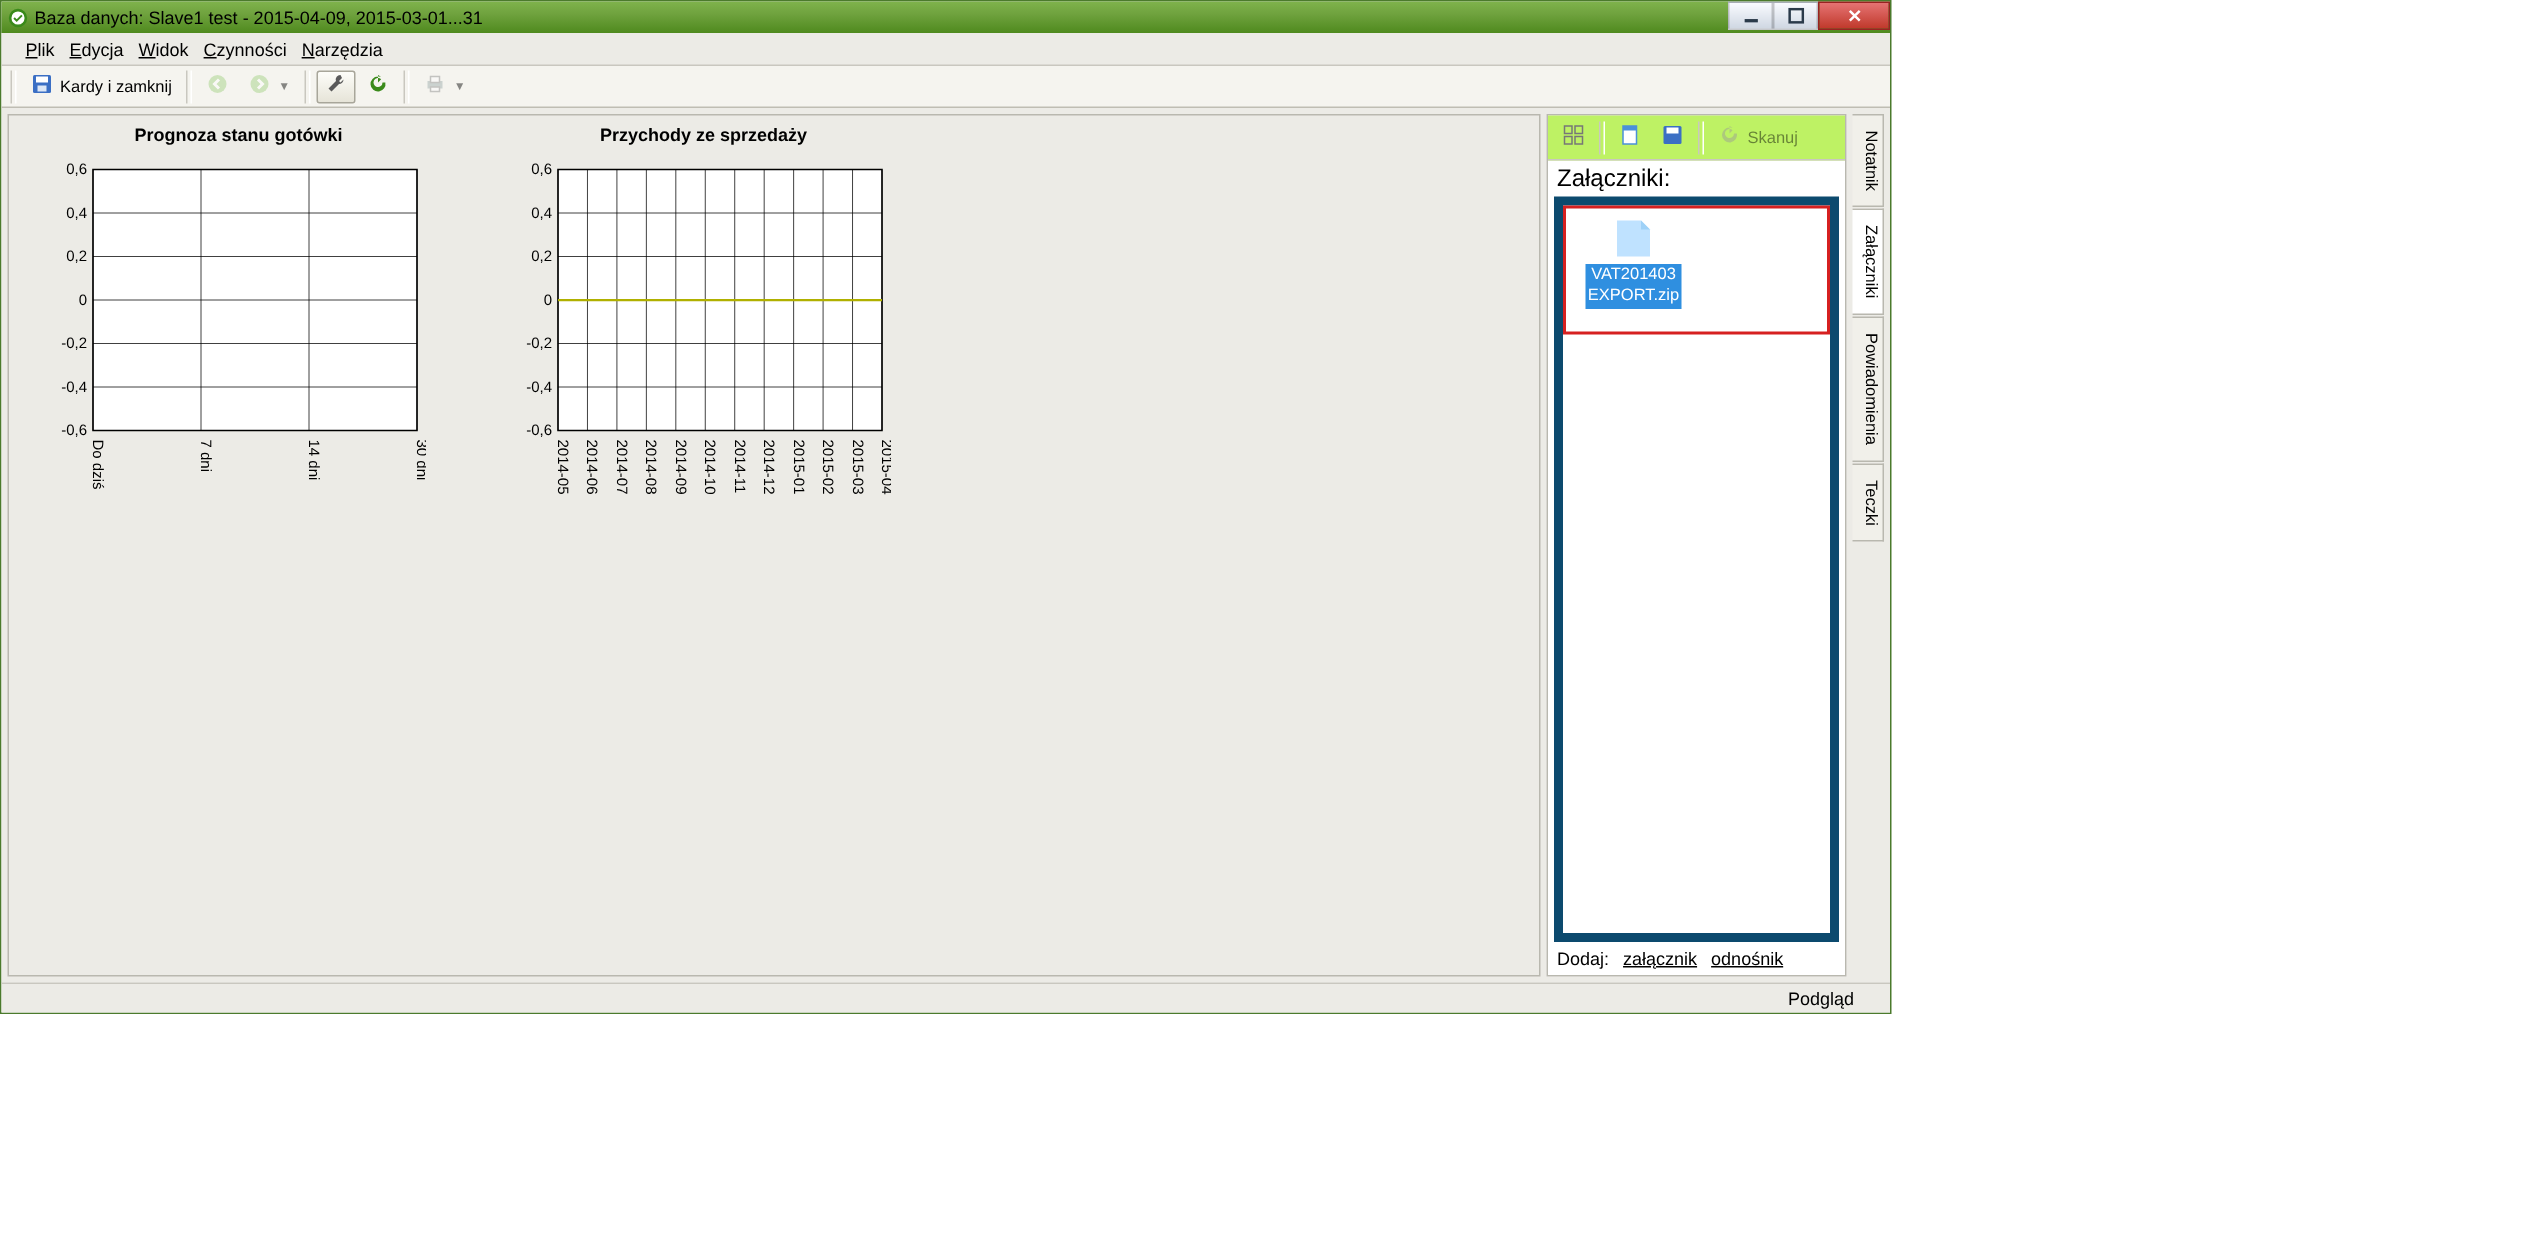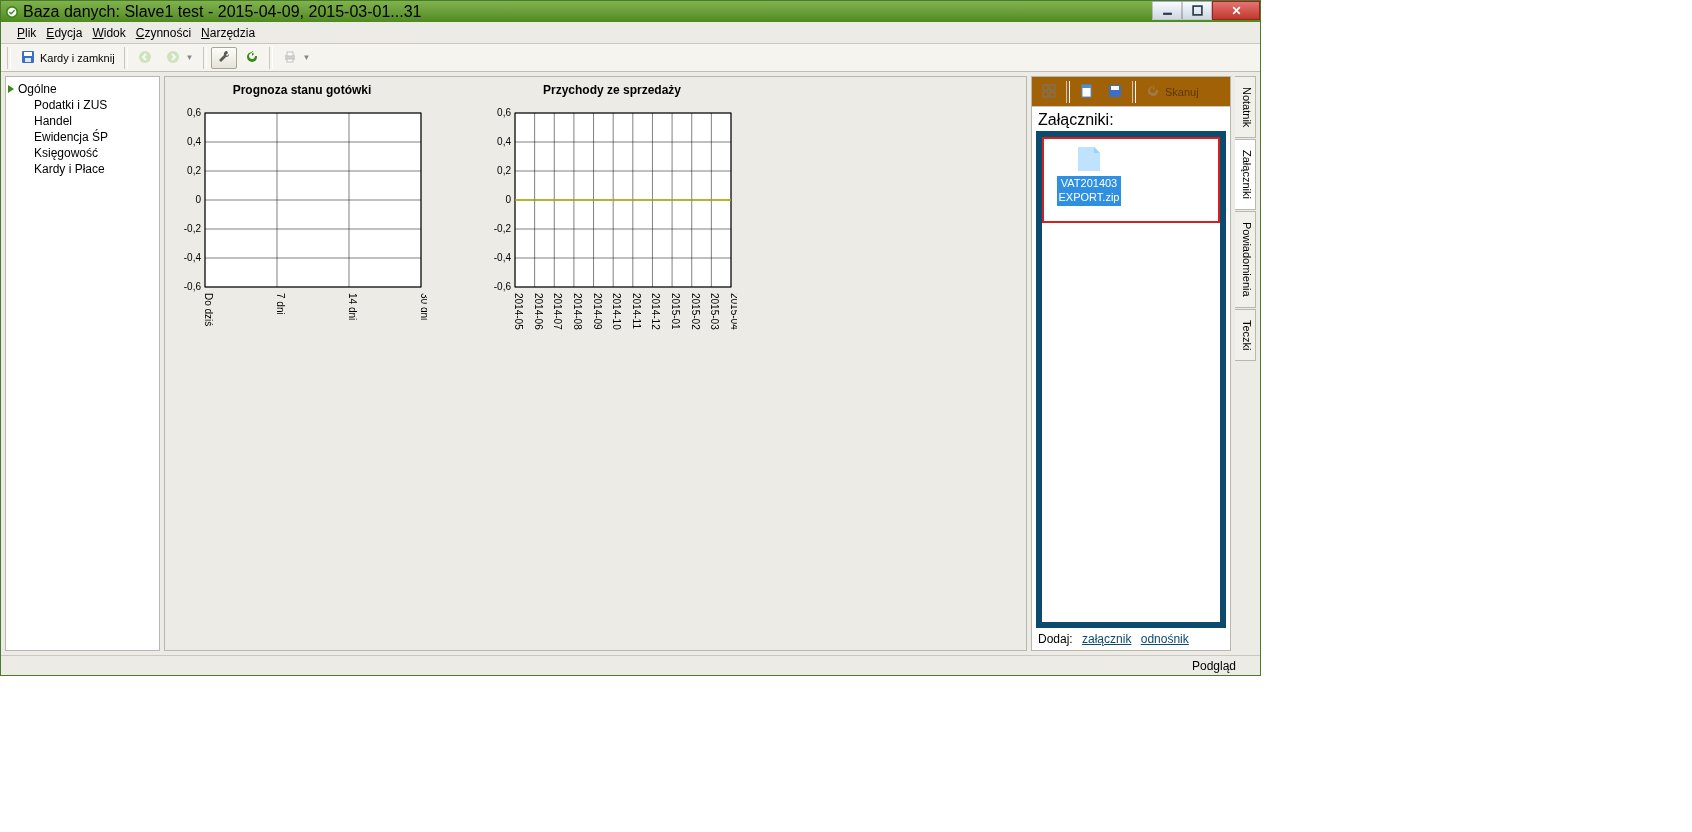--- a/index.html
+++ b/index.html
@@ -1,21 +1,21 @@
 <!DOCTYPE html>
 <html><head>
 <meta charset="utf-8">
 <style>
   * { box-sizing: border-box; margin: 0; padding: 0; }
   html, body { width: 1692px; height: 832px; font-family: Tahoma, Arial, sans-serif; font-size: 11px; background: #fff; overflow: hidden; }
   .app { width: 1261px; height: 676px; display: flex; flex-direction: column; border: 1px solid #4b7a2c; }
   
   .titlebar { height: 21px; background: linear-gradient(to bottom, #7fb34c, #6fa23e 40%, #4f8a1e); display: flex; align-items: center; color: #000; position: relative; }
   .titlebar .ticon { width: 14px; height: 14px; margin: 0 4px; }
-  .titlebar .ttext { font-size: 16px; color: #000; }
+  .titlebar .ttext { font-size: 12px; color: #000; }
   .winbtns { position: absolute; right: 0; top: 0; height: 19px; display: flex; }
   .winbtn { width: 30px; height: 19px; display: flex; align-items: center; justify-content: center; border: 1px solid rgba(0,0,0,0.2); }
   .winbtn.min, .winbtn.max { background: linear-gradient(to bottom,#f9fbff,#cfd7e2); }
   .winbtn.close { width: 48px; background: linear-gradient(to bottom,#e57373,#c0392b); border-color: #922; }
   .winbtn svg { width: 11px; height: 11px; }
   
   .menubar { height: 22px; background: #ecebe6; border-bottom: 1px solid #c9c7bf; display: flex; align-items: center; padding: 0 16px; gap: 10px; }
   .menubar .mitem { font-size: 12px; color: #000; cursor: default; }
   .menubar .mitem .ul { text-decoration: underline; }
   
@@ -27,37 +27,37 @@
   .tbtn.disabled { opacity: 0.45; }
   
   .body { flex: 1; display: flex; background: #ecebe6; padding: 4px; gap: 4px; min-height: 0; }
   .navpane { width: 155px; background: #fff; border: 1px solid #b9b8af; padding: 4px 0; }
   .navitem { display: flex; align-items: center; padding: 1px 6px 1px 10px; font-size: 12px; color: #000; cursor: default; }
   .navitem.sel::before { content: ""; width: 0; height: 0; border-top: 4px solid transparent; border-bottom: 4px solid transparent; border-left: 6px solid #3a8a1a; margin-right: 4px; margin-left: -8px; }
   .navitem:not(.sel) { padding-left: 28px; }
   .navitem.sel { padding-left: 10px; }
   .navitem.sel span { font-size: 12px; }
 
-  .mainpane { flex: 1; background: #ecebe6; border: 1px solid #b9b8af; padding: 6px 2px; overflow: hidden; }
+  .mainpane { flex: 1; background: #ecebe6; border: 1px solid #b9b8af; padding: 6px 18px; overflow: hidden; }
   .charts-row { display: flex; gap: 40px; }
   .chart-block { width: 270px; }
   .chart-title { font-weight: bold; font-size: 12px; text-align: center; margin-bottom: 10px; }
   .chart-svg { display: block; }
 
   .rightpane { width: 200px; display: flex; flex-direction: column; background: #fff; border: 1px solid #b9b8af; }
-  .right-toolbar { height: 30px; border-bottom: 1px solid #c9c7bf; display: flex; align-items: center; padding: 0 4px; gap: 2px; background: #a16207; }
+  .right-toolbar { height: 30px; border-bottom: 1px solid #c9c7bf; display: flex; align-items: center; padding: 0 4px; gap: 2px; background: #bef264; }
   .right-toolbar .tbtn { min-width: 24px; height: 24px; }
   .right-label { padding: 4px 6px 2px; font-size: 16px; }
   .attach-area { flex: 1; margin: 0 4px; border: 6px solid #0c4a6e; background: #fff; position: relative; }
   .highlight-box { border: 2px solid #d62020; padding: 6px; margin: 0; height: 86px; }
   .file-item { width: 78px; text-align: center; font-size: 11px; }
   .file-icon { width: 34px; height: 28px; margin: 0 auto 3px; }
   .file-label { background: #2f8fe0; color: #fff; padding: 1px 2px; display: inline-block; line-height: 1.25; word-break: break-word; }
   .add-row { padding: 4px 6px; font-size: 12px; }
-  .add-row a { color: #0c4a6e; text-decoration: underline; margin-left: 6px; }
+  .add-row a { color: #000000; text-decoration: underline; margin-left: 6px; }
 
   .righttabs { width: 21px; display: flex; flex-direction: column; }
   .vtab { writing-mode: vertical-rl; text-orientation: mixed; font-size: 11px; padding: 10px 2px; border: 1px solid #b9b8af; border-left: none; background: #f1f0ea; margin-bottom: 1px; color: #000; cursor: default; }
   .vtab.active { background: #fff; font-weight: normal; }
 
   .statusbar { height: 20px; background: #ecebe6; border-top: 1px solid #c9c7bf; display: flex; align-items: center; justify-content: flex-end; padding: 0 24px; font-size: 12px; }
 
   .drop { font-size: 8px; margin-left:1px; }
 </style>
 </head>
@@ -141,40 +141,20 @@
             <rect x="3" y="6" width="10" height="5" fill="#9aa"></rect>
             <rect x="5" y="3" width="6" height="4" fill="#fff" stroke="#888"></rect>
             <rect x="5" y="10" width="6" height="3" fill="#fff" stroke="#888"></rect>
           </svg></span>
         <span class="drop">▼</span>
       </div>
   </div>
 
   <div class="body">
 
-    <div class="navpane">
-      <div class="navitem sel">
-          <span>Ogólne</span>
-        </div>
-      <div class="navitem">
-          <span>Podatki i ZUS</span>
-        </div>
-      <div class="navitem">
-          <span>Handel</span>
-        </div>
-      <div class="navitem">
-          <span>Ewidencja ŚP</span>
-        </div>
-      <div class="navitem">
-          <span>Księgowość</span>
-        </div>
-      <div class="navitem">
-          <span>Kardy i Płace</span>
-        </div>
-    </div>
 
     <div class="mainpane">
       <div class="charts-row">
         <div class="chart-block">
           <div class="chart-title">Prognoza stanu gotówki</div>
           <svg class="chart-svg" id="chart1" width="260" height="240">
               <rect x="38" y="6" width="216" height="174" fill="#fff" stroke="#000" stroke-width="1"></rect>
               <line x1="38" y1="180" x2="254" y2="180" stroke="#000" stroke-width="0.5"></line>
               <text x="34" y="183" text-anchor="end" font-size="10" fill="#000">-0,6</text>
               <line x1="38" y1="151" x2="254" y2="151" stroke="#000" stroke-width="0.5"></line>

